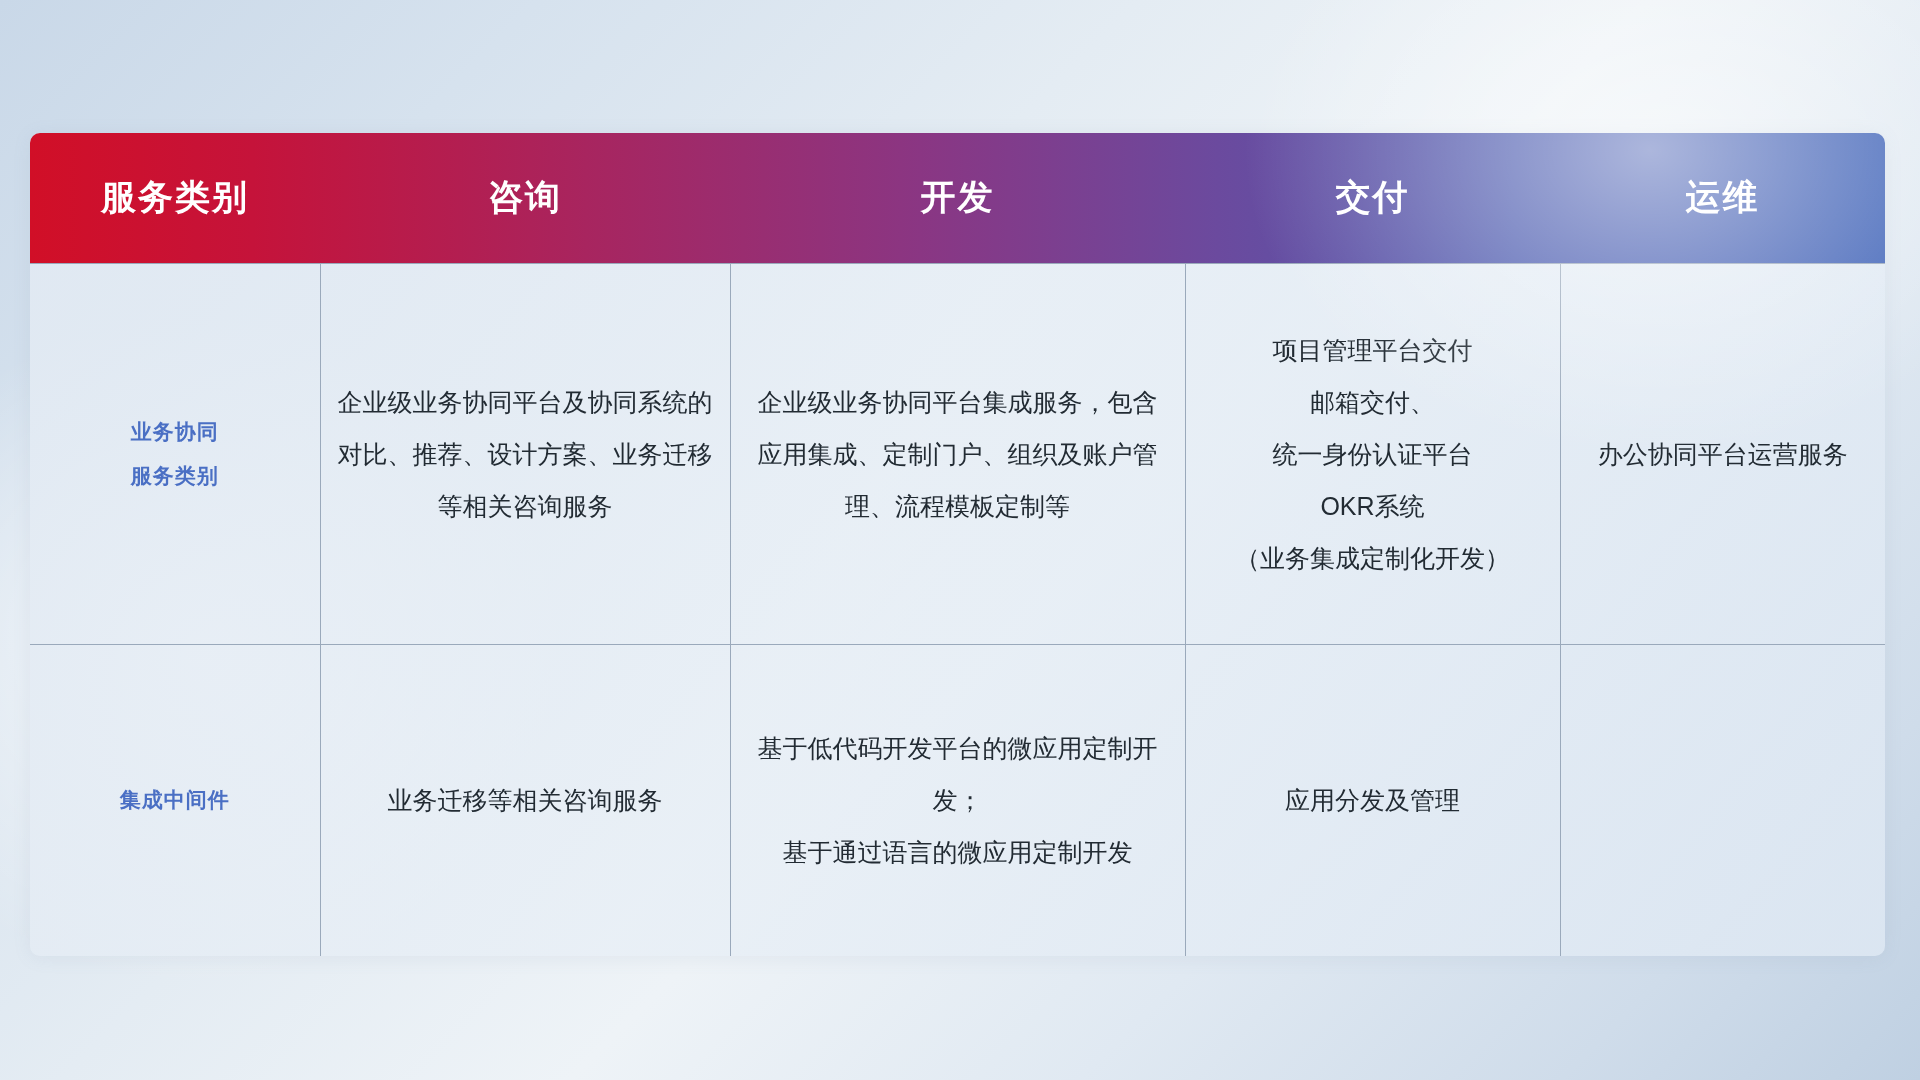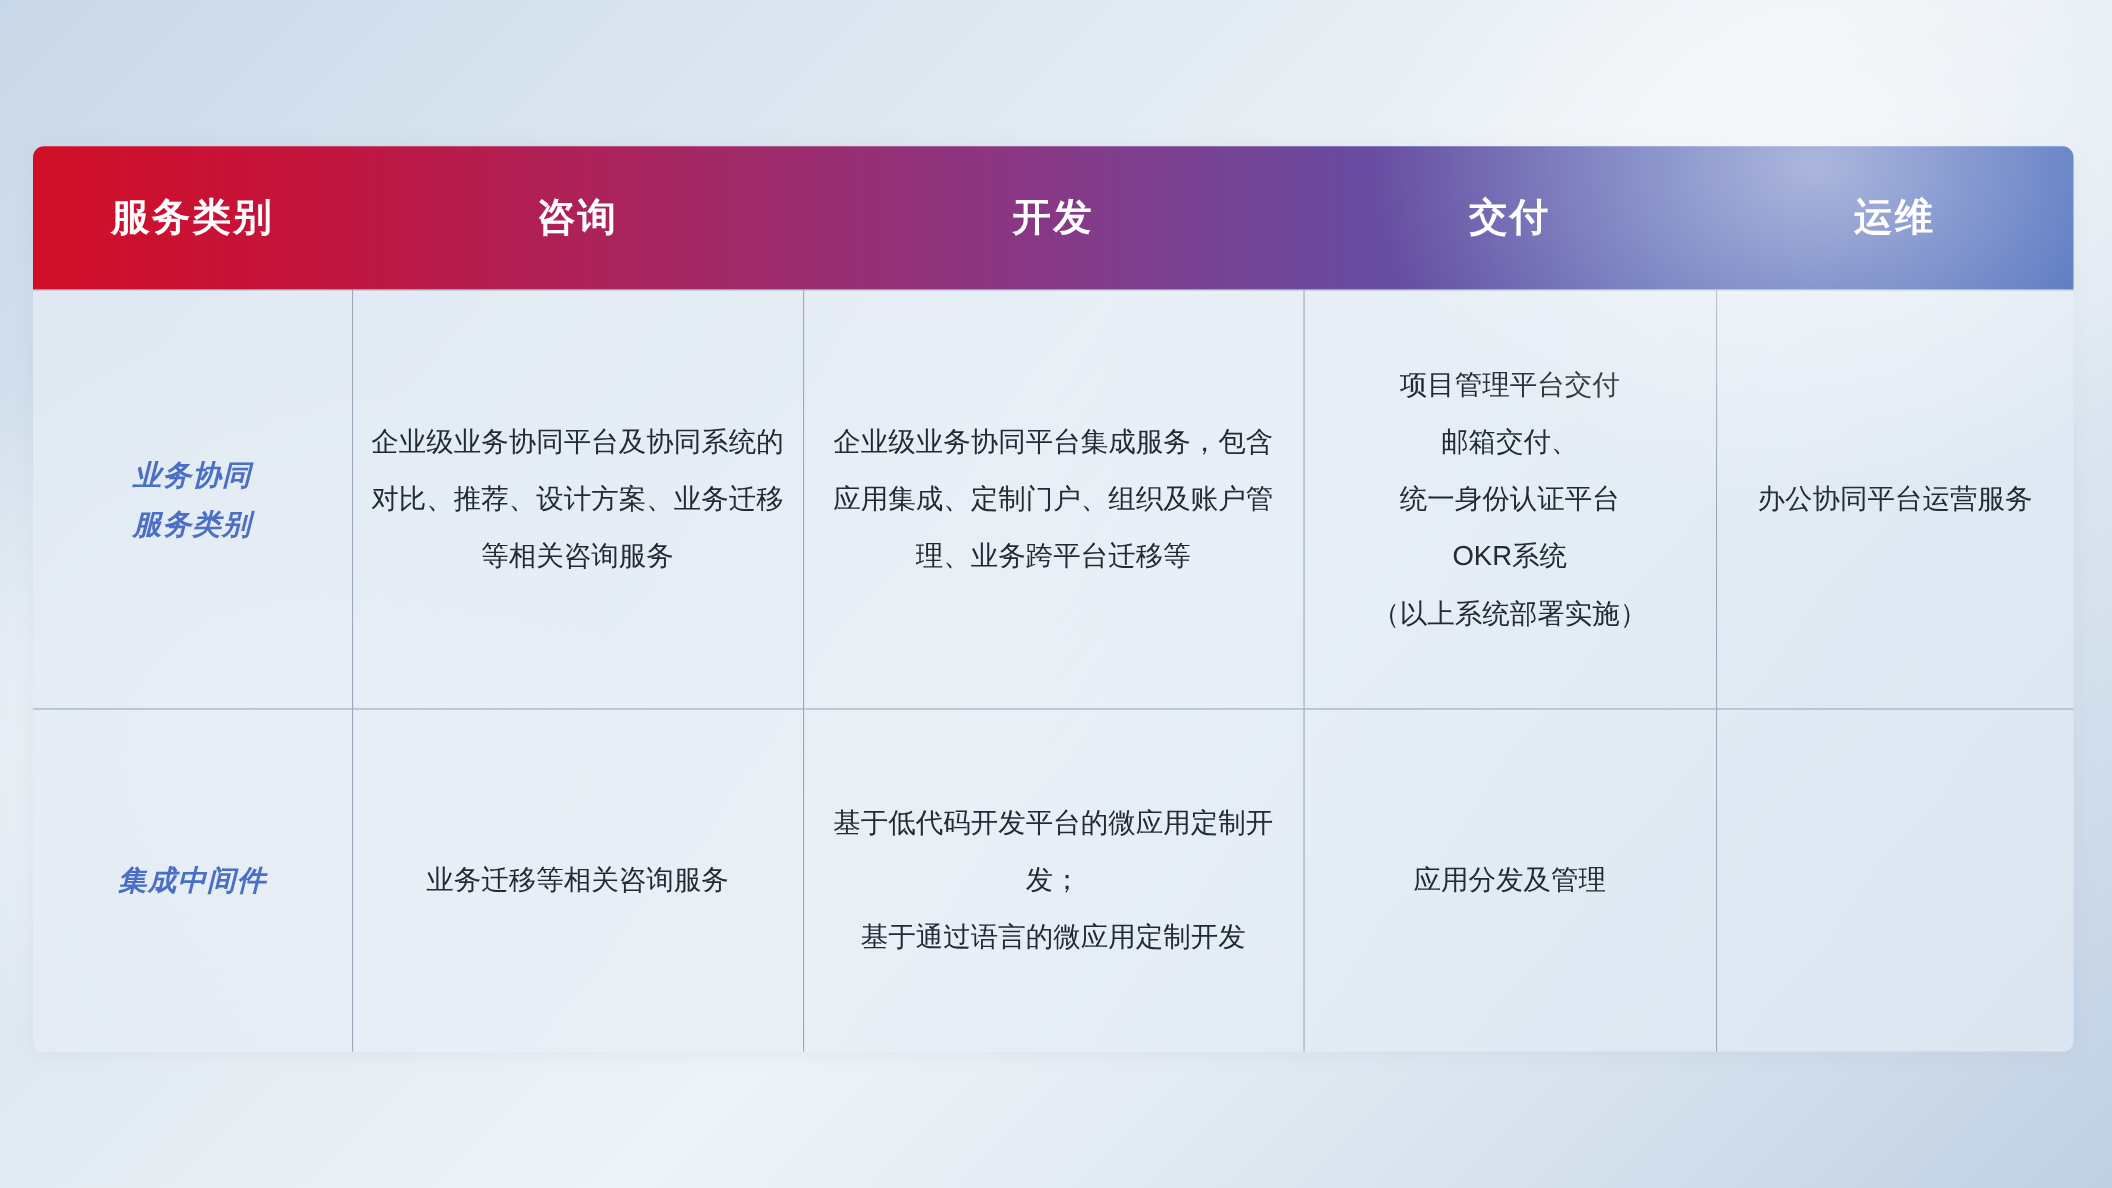--- a/index.html
+++ b/index.html
@@ -88,24 +88,23 @@
     text-align: center;
     font-size: 25px;
     line-height: 52px;
     color: #222b33;
     padding: 10px 16px;
   }
 
   tbody td.cat {
     color: #4a6fc4;
     font-weight: bold;
-    font-size: 26px;
+    font-size: 21px;
     line-height: 44px;
     letter-spacing: 1px;
-    font-style: italic;
   }
 
   
   tbody tr td:first-child { border-left: none; }
   tbody tr td:last-child  { border-right: none; }
   tbody tr:last-child td  { border-bottom: none; }
 
   .col-1 { width: 290px; }
   .col-2 { width: 410px; }
   .col-3 { width: 455px; }
@@ -149,27 +148,27 @@
       </tr>
     </thead>
     <tbody>
 
       <tr class="row-1">
         <td class="cat">
           <div>业务协同</div>
           <div>服务类别</div>
         </td>
         <td>企业级业务协同平台及协同系统的对比、推荐、设计方案、业务迁移等相关咨询服务</td>
-        <td>企业级业务协同平台集成服务，包含应用集成、定制门户、组织及账户管理、业务跨平台迁移等</td>
+        <td>企业级业务协同平台集成服务，包含应用集成、定制门户、组织及账户管理、流程模板定制等</td>
         <td>
           <div>项目管理平台交付</div>
           <div>邮箱交付、</div>
           <div>统一身份认证平台</div>
           <div>OKR系统</div>
-          <div>（以上系统部署实施）</div>
+          <div>（业务集成定制化开发）</div>
         </td>
         <td>办公协同平台运营服务</td>
       </tr>
 
 
       <tr class="row-3">
         <td class="cat">
           <div>集成中间件</div>
         </td>
         <td>业务迁移等相关咨询服务</td>

